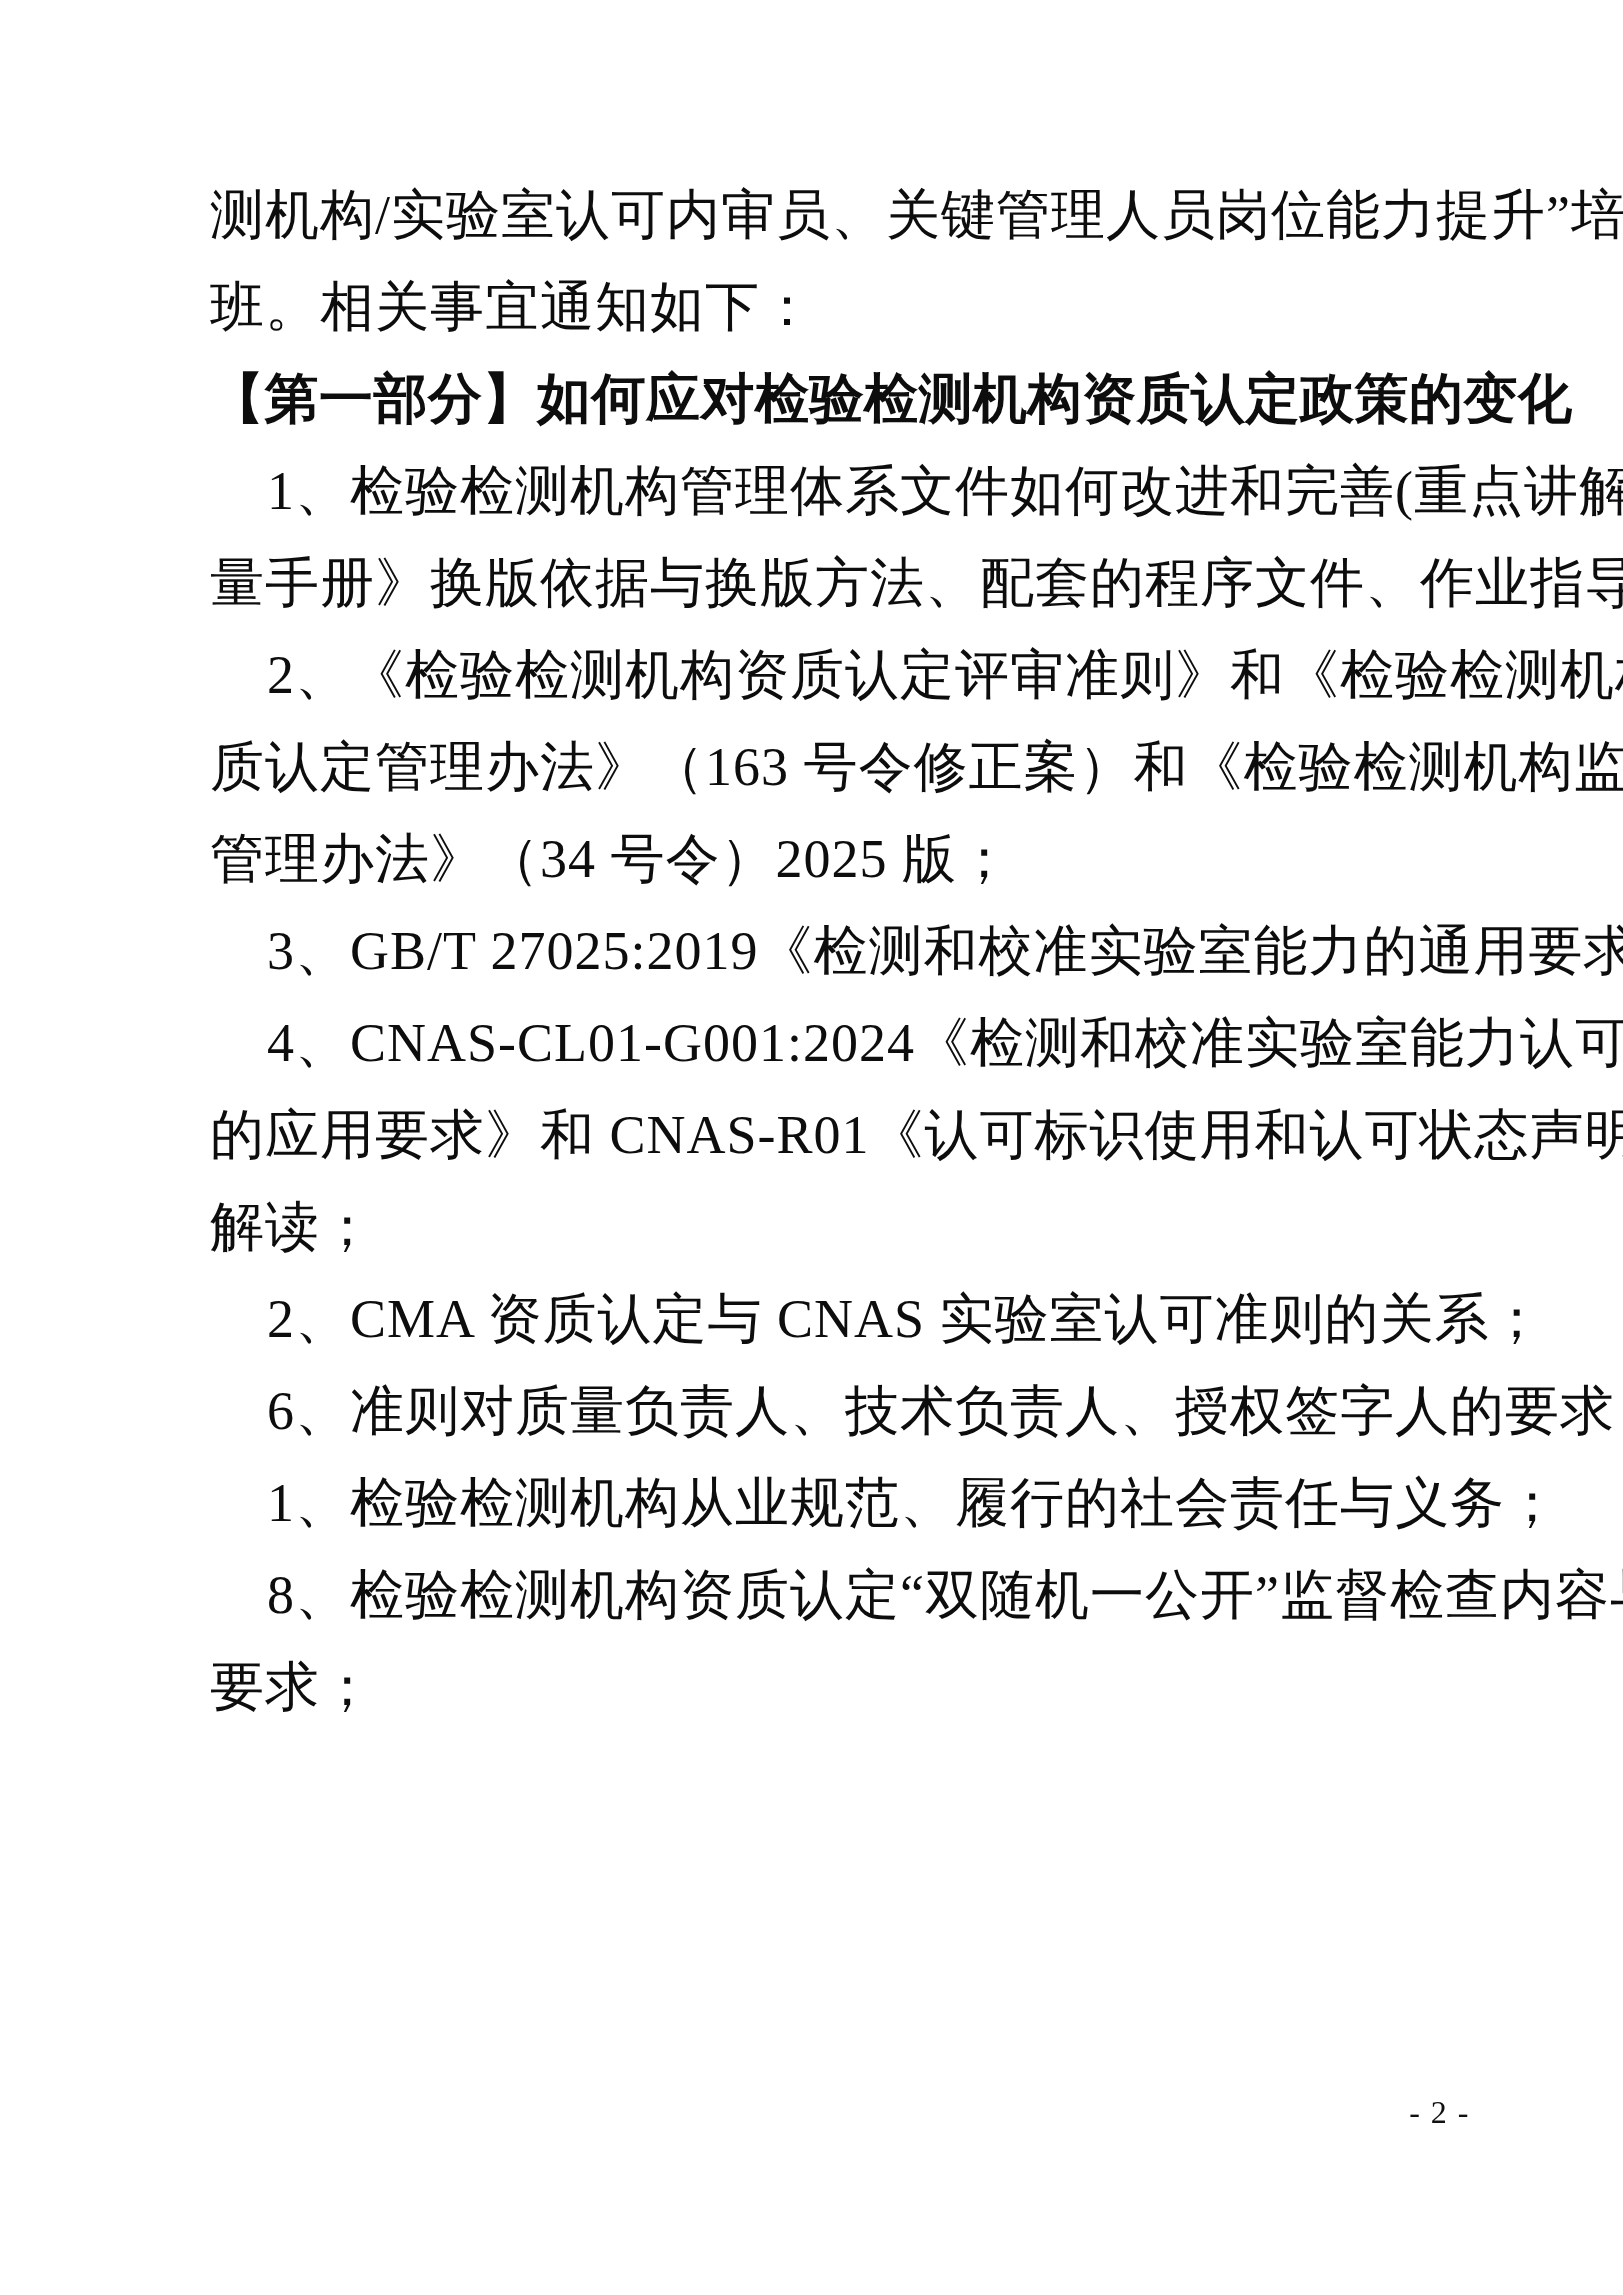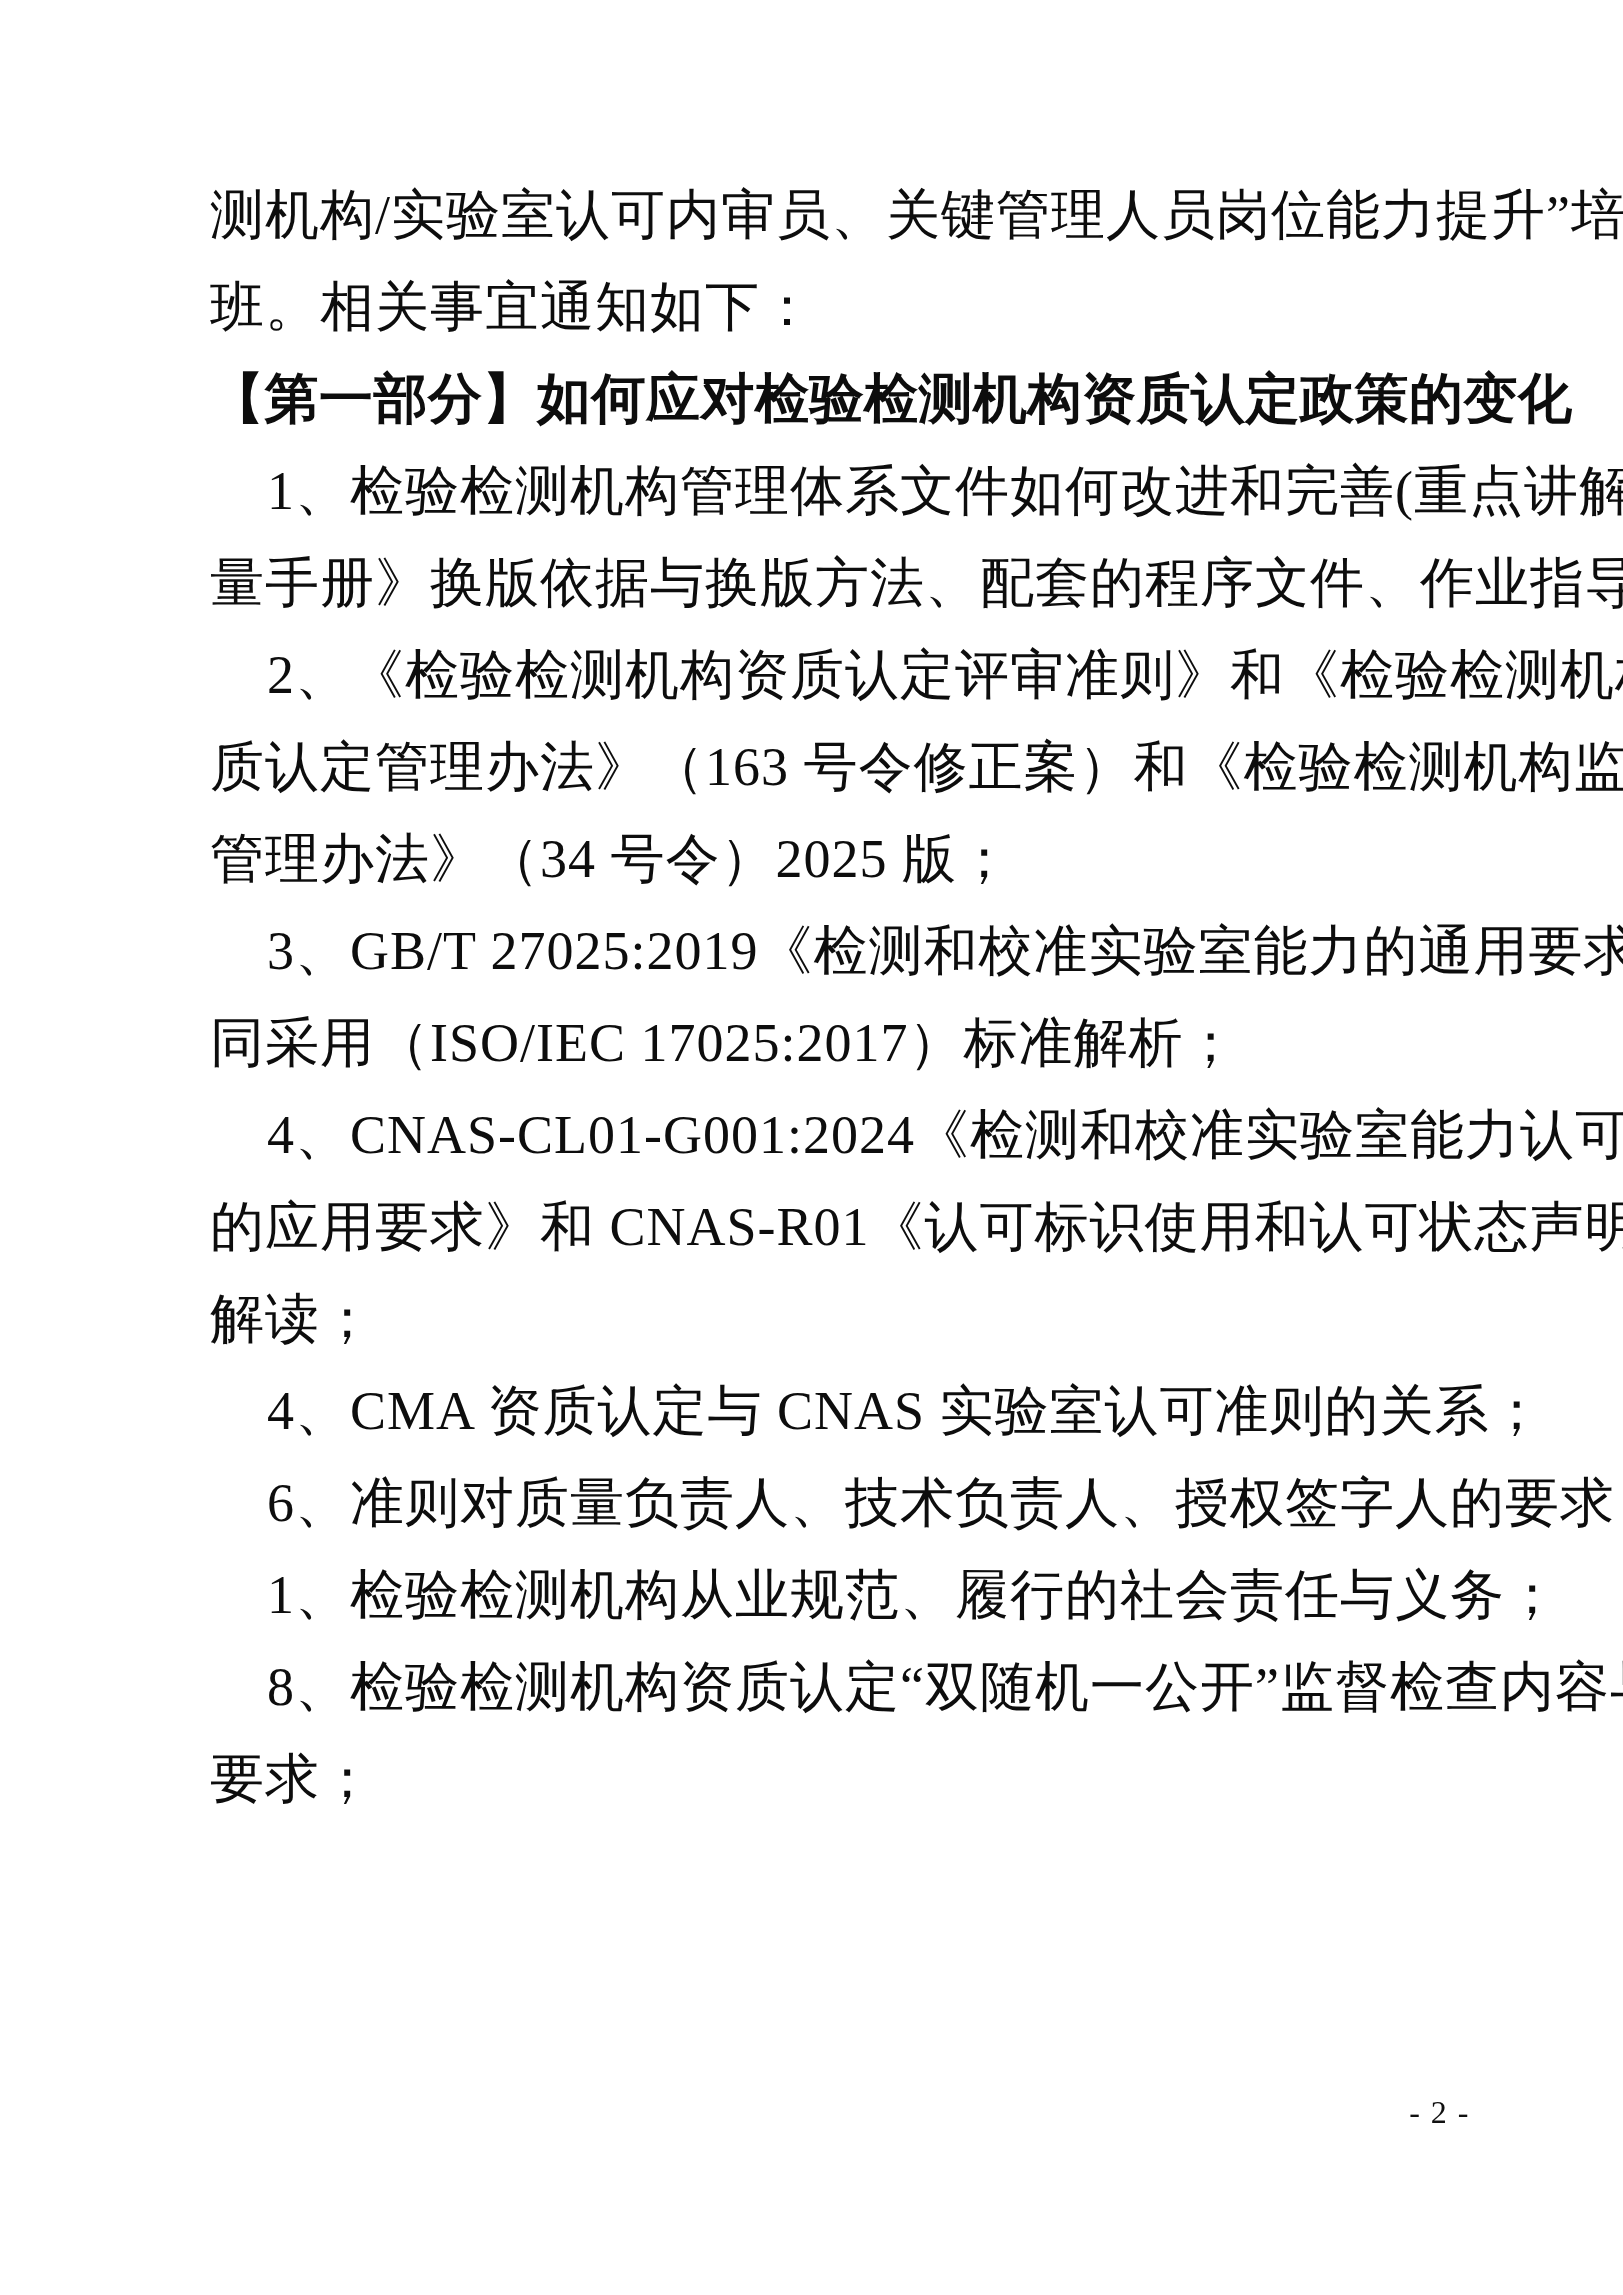--- a/index.html
+++ b/index.html
@@ -54,25 +54,24 @@
   <div class="doc-body" id="doc-body">
       <div class="line">测机构/实验室认可内审员、关键管理人员岗位能力提升”培训</div>
       <div class="line">班。相关事宜通知如下：</div>
       <div class="line bold">【第一部分】如何应对检验检测机构资质认定政策的变化</div>
       <div class="line indent">1、检验检测机构管理体系文件如何改进和完善(重点讲解《质</div>
       <div class="line">量手册》换版依据与换版方法、配套的程序文件、作业指导书、</div>
       <div class="line indent">2、《检验检测机构资质认定评审准则》和《检验检测机构资</div>
       <div class="line">质认定管理办法》（163 号令修正案）和《检验检测机构监督</div>
       <div class="line">管理办法》（34 号令）2025 版；</div>
       <div class="line indent">3、GB/T 27025:2019《检测和校准实验室能力的通用要求》等</div>
-      <div class="line">同采用（ISO/IEC 17025:2017）标准解析；</div>
       <div class="line indent">4、CNAS-CL01-G001:2024《检测和校准实验室能力认可准则</div>
       <div class="line">的应用要求》和 CNAS-R01《认可标识使用和认可状态声明规则》</div>
       <div class="line">解读；</div>
-      <div class="line indent">4、CMA 资质认定与 CNAS 实验室认可准则的关系；</div>
+      <div class="line indent">2、CMA 资质认定与 CNAS 实验室认可准则的关系；</div>
       <div class="line indent">6、准则对质量负责人、技术负责人、授权签字人的要求；</div>
       <div class="line indent">1、检验检测机构从业规范、履行的社会责任与义务；</div>
       <div class="line indent">8、检验检测机构资质认定“双随机一公开”监督检查内容与</div>
       <div class="line">要求；</div>
     </div>
   <div class="page-number">- 2 -</div>
 </div>
 
 
 </body></html>

